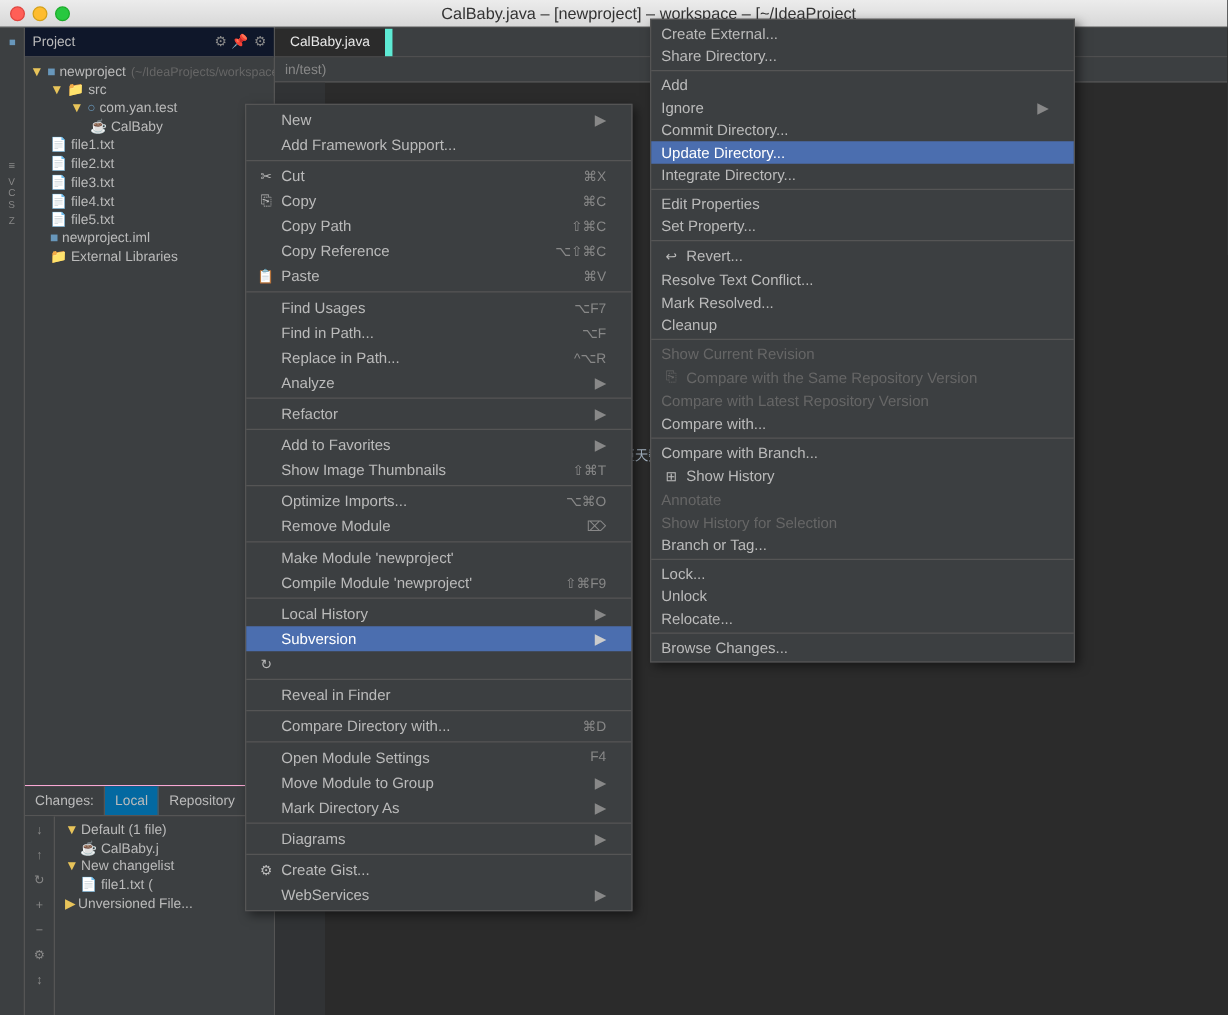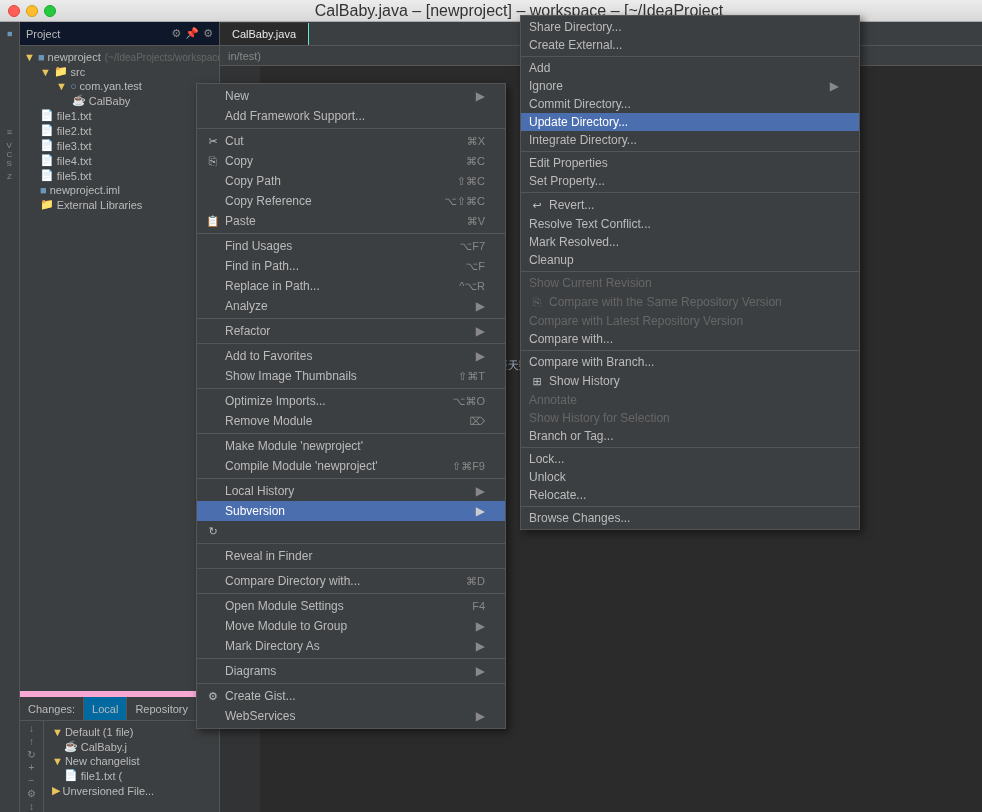--- a/index.html
+++ b/index.html
@@ -31,21 +31,21 @@
       width: 12px;
       height: 12px;
       border-radius: 50%;
     }
     .tl-close { background: #ff5f57; border: 1px solid #e0443e; }
     .tl-min { background: #febc2e; border: 1px solid #d4a017; }
     .tl-max { background: #28c840; border: 1px solid #1aab29; }
     .title-bar-title {
       flex: 1;
       text-align: center;
-      font-size: 16px;
+      font-size: 13px;
       color: #333;
     }
 
     
     .main-layout {
       display: flex;
       height: calc(812px - 22px);
     }
 
     
@@ -108,23 +108,23 @@
     }
     .tree-item .indent { display: inline-block; }
     .tree-item .icon { margin-right: 3px; font-size: 11px; }
     .folder-icon { color: #e8c45a; }
     .file-icon { color: #aaa; }
     .java-icon { color: #e8c45a; }
     .module-icon { color: #6897bb; }
 
     
     .bottom-panel {
-      height: 121px;
-      background: #3c3f41;
-      border-top: 6px solid #f9a8d4;
+      height: 184px;
+      background: #3c3f41;
+      border-top: 1px solid #f9a8d4;
       display: flex;
       flex-direction: column;
     }
     .bottom-tabs {
       display: flex;
       height: 24px;
       background: #3c3f41;
       border-bottom: 1px solid #555;
     }
     .bottom-tab {
@@ -185,21 +185,21 @@
       align-items: flex-end;
       border-bottom: 1px solid #555;
     }
     .editor-tab {
       padding: 0 12px;
       height: 22px;
       line-height: 22px;
       font-size: 11px;
       color: #bbb;
       background: #3c3f41;
-      border-right: 1px solid #5eead4;
+      border-right: 6px solid #5eead4;
       cursor: pointer;
     }
     .editor-tab.active {
       background: #2b2b2b;
       color: #e8e8e8;
     }
     .editor-content {
       height: calc(100% - 24px - 20px);
       overflow: hidden;
       position: relative;
@@ -664,24 +664,24 @@
     </div>
     <div class="menu-item">
       <span class="item-icon"></span>
       <span class="item-label">WebServices</span>
       <span class="submenu-arrow">▶</span>
     </div>
   </div>
 
   <div class="context-menu svn-right-menu">
     <div class="menu-item">
+      <span class="item-label">Create External...</span>
+    </div>
+    <div class="menu-item">
       <span class="item-label">Share Directory...</span>
-    </div>
-    <div class="menu-item">
-      <span class="item-label">Create External...</span>
     </div>
     <div class="menu-separator"></div>
 
     <div class="menu-item">
       <span class="item-label">Add</span>
     </div>
     <div class="menu-item">
       <span class="item-label">Ignore</span>
       <span class="submenu-arrow">▶</span>
     </div>

